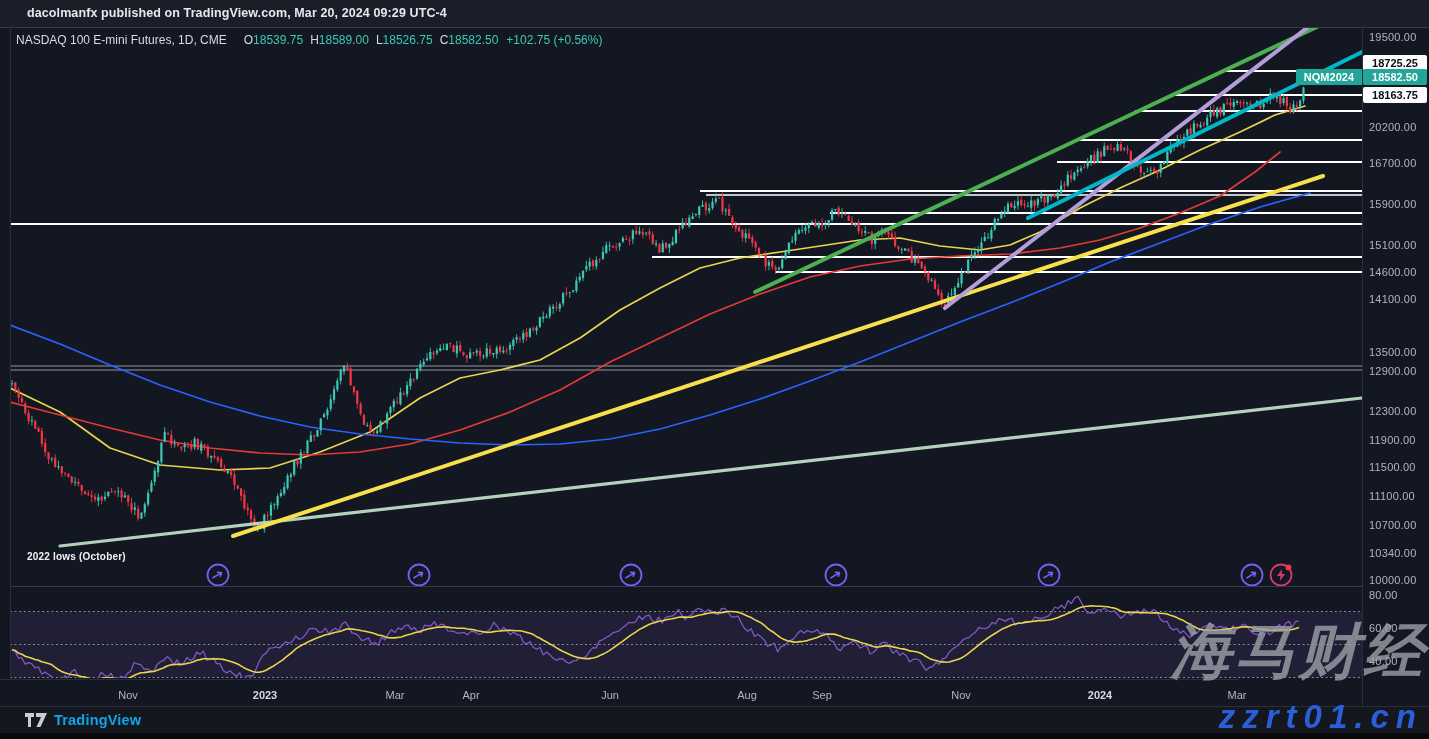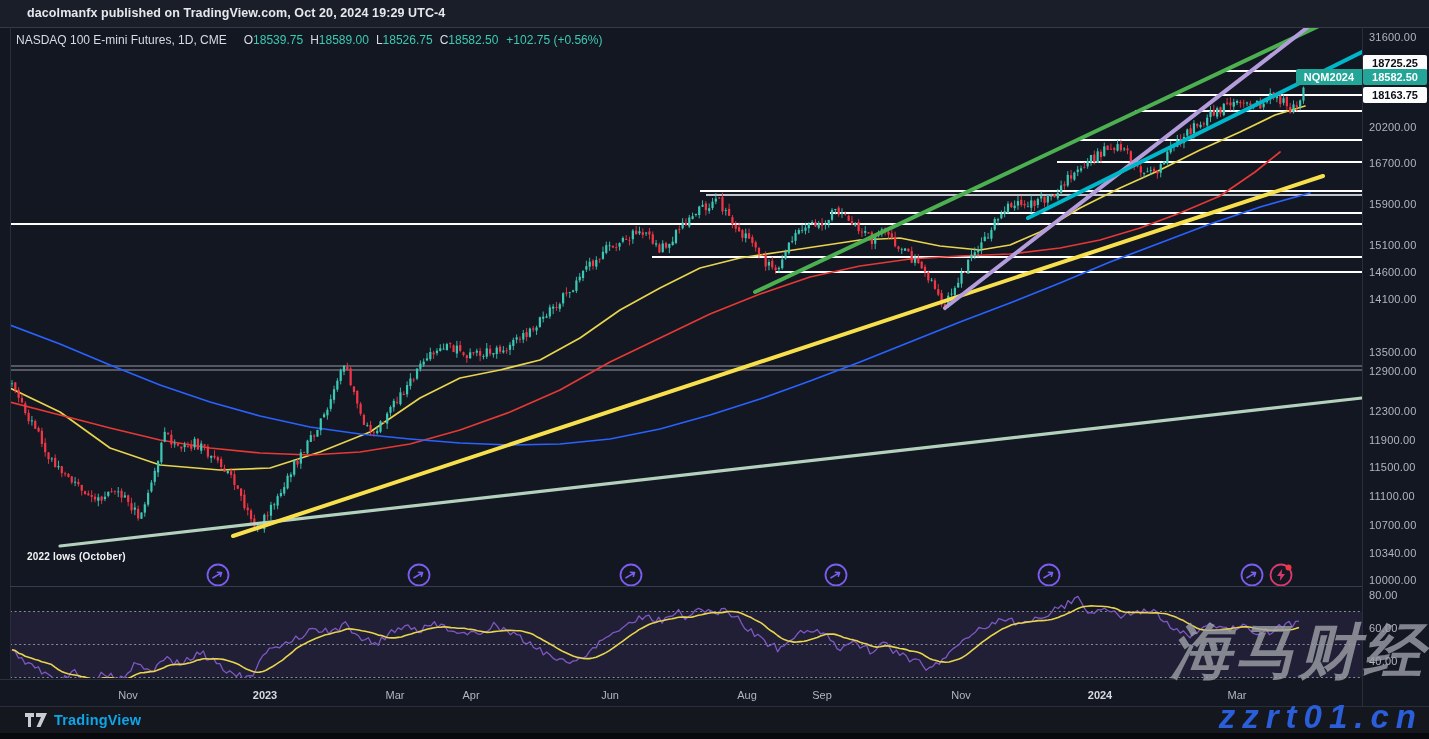--- a/index.html
+++ b/index.html
@@ -44,21 +44,21 @@
        color:rgba(158,160,168,.8);white-space:nowrap;z-index:40;}
   #wm2{right:6px;top:698px;font-size:33px;font-weight:700;font-style:italic;letter-spacing:7px;
        color:#2b5ed9;white-space:nowrap;z-index:41;}
 </style>
 </head>
 <body>
 
 <div id="stage">
 
   <div class="abs" id="header"></div>
-  <div class="abs" id="publish-line">dacolmanfx published on TradingView.com, Oct 20, 2024 19:29 UTC-4</div>
+  <div class="abs" id="publish-line">dacolmanfx published on TradingView.com, Mar 20, 2024 09:29 UTC-4</div>
 
   <svg class="abs" id="chart-svg" width="1429" height="739">
       <defs>
         <clipPath id="clip-price">
           <rect x="10" y="28" width="1352" height="557"></rect>
         </clipPath>
         <clipPath id="clip-rsi">
           <rect x="10" y="588" width="1352" height="90"></rect>
         </clipPath>
       </defs>
@@ -920,21 +920,21 @@
   <div class="abs frame-line" style="left:1362px;top:27px;width:1px;height:679px;"></div>
   <div class="abs frame-line" style="left:10px;top:586px;width:1352px;height:1px;background:#363c4e;"></div>
 
   <div class="abs" id="legend">
     <span class="sym">NASDAQ 100 E-mini Futures, 1D, CME</span><span class="l">O</span><span class="v">18539.75</span><span class="l">H</span><span class="v">18589.00</span><span class="l">L</span><span class="v">18526.75</span><span class="l">C</span><span class="v">18582.50</span><span class="chg">+102.75 (+0.56%)</span>
   </div>
 
   <div class="abs" id="annotation">2022 lows (October)</div>
 
   <div class="abs" id="price-axis-labels" style="left:0;top:0;">
-      <div class="tick" style="top: 37px;">31600.00</div>
+      <div class="tick" style="top: 37px;">19500.00</div>
       <div class="tick" style="top: 127px;">20200.00</div>
       <div class="tick" style="top: 163px;">16700.00</div>
       <div class="tick" style="top: 204px;">15900.00</div>
       <div class="tick" style="top: 245px;">15100.00</div>
       <div class="tick" style="top: 272px;">14600.00</div>
       <div class="tick" style="top: 299px;">14100.00</div>
       <div class="tick" style="top: 333px; margin-top: 19px;">13500.00</div>
       <div class="tick" style="top: 371px;">12900.00</div>
       <div class="tick" style="top: 411px;">12300.00</div>
       <div class="tick" style="top: 440px;">11900.00</div>

